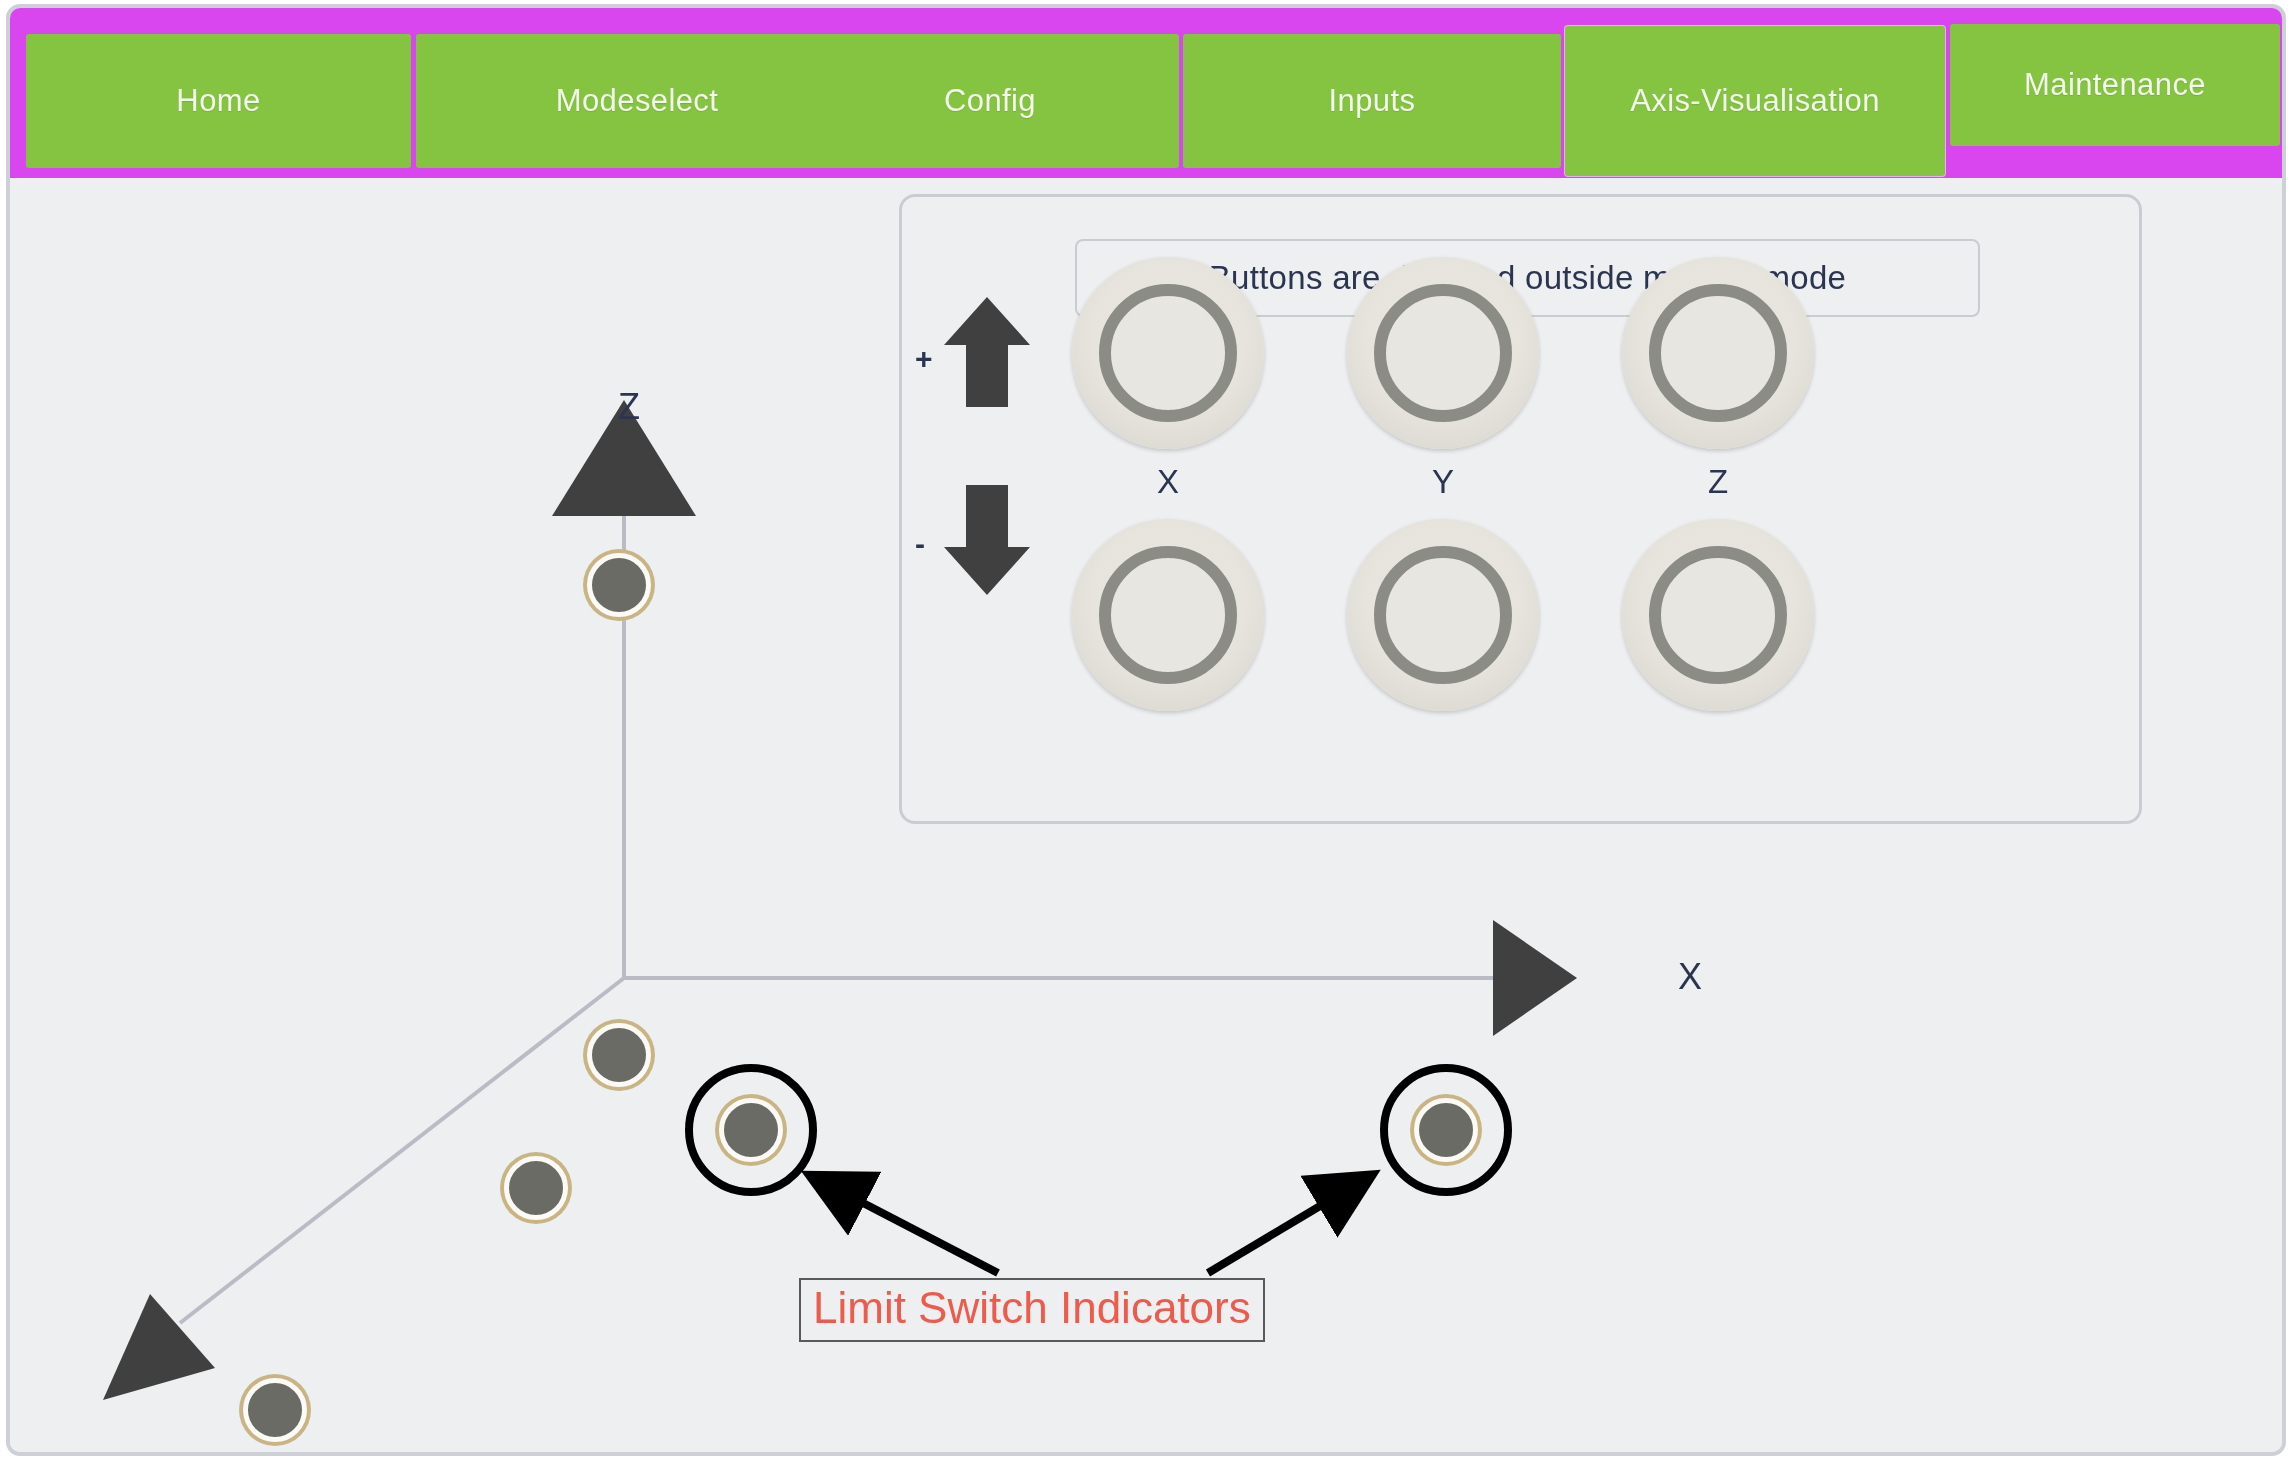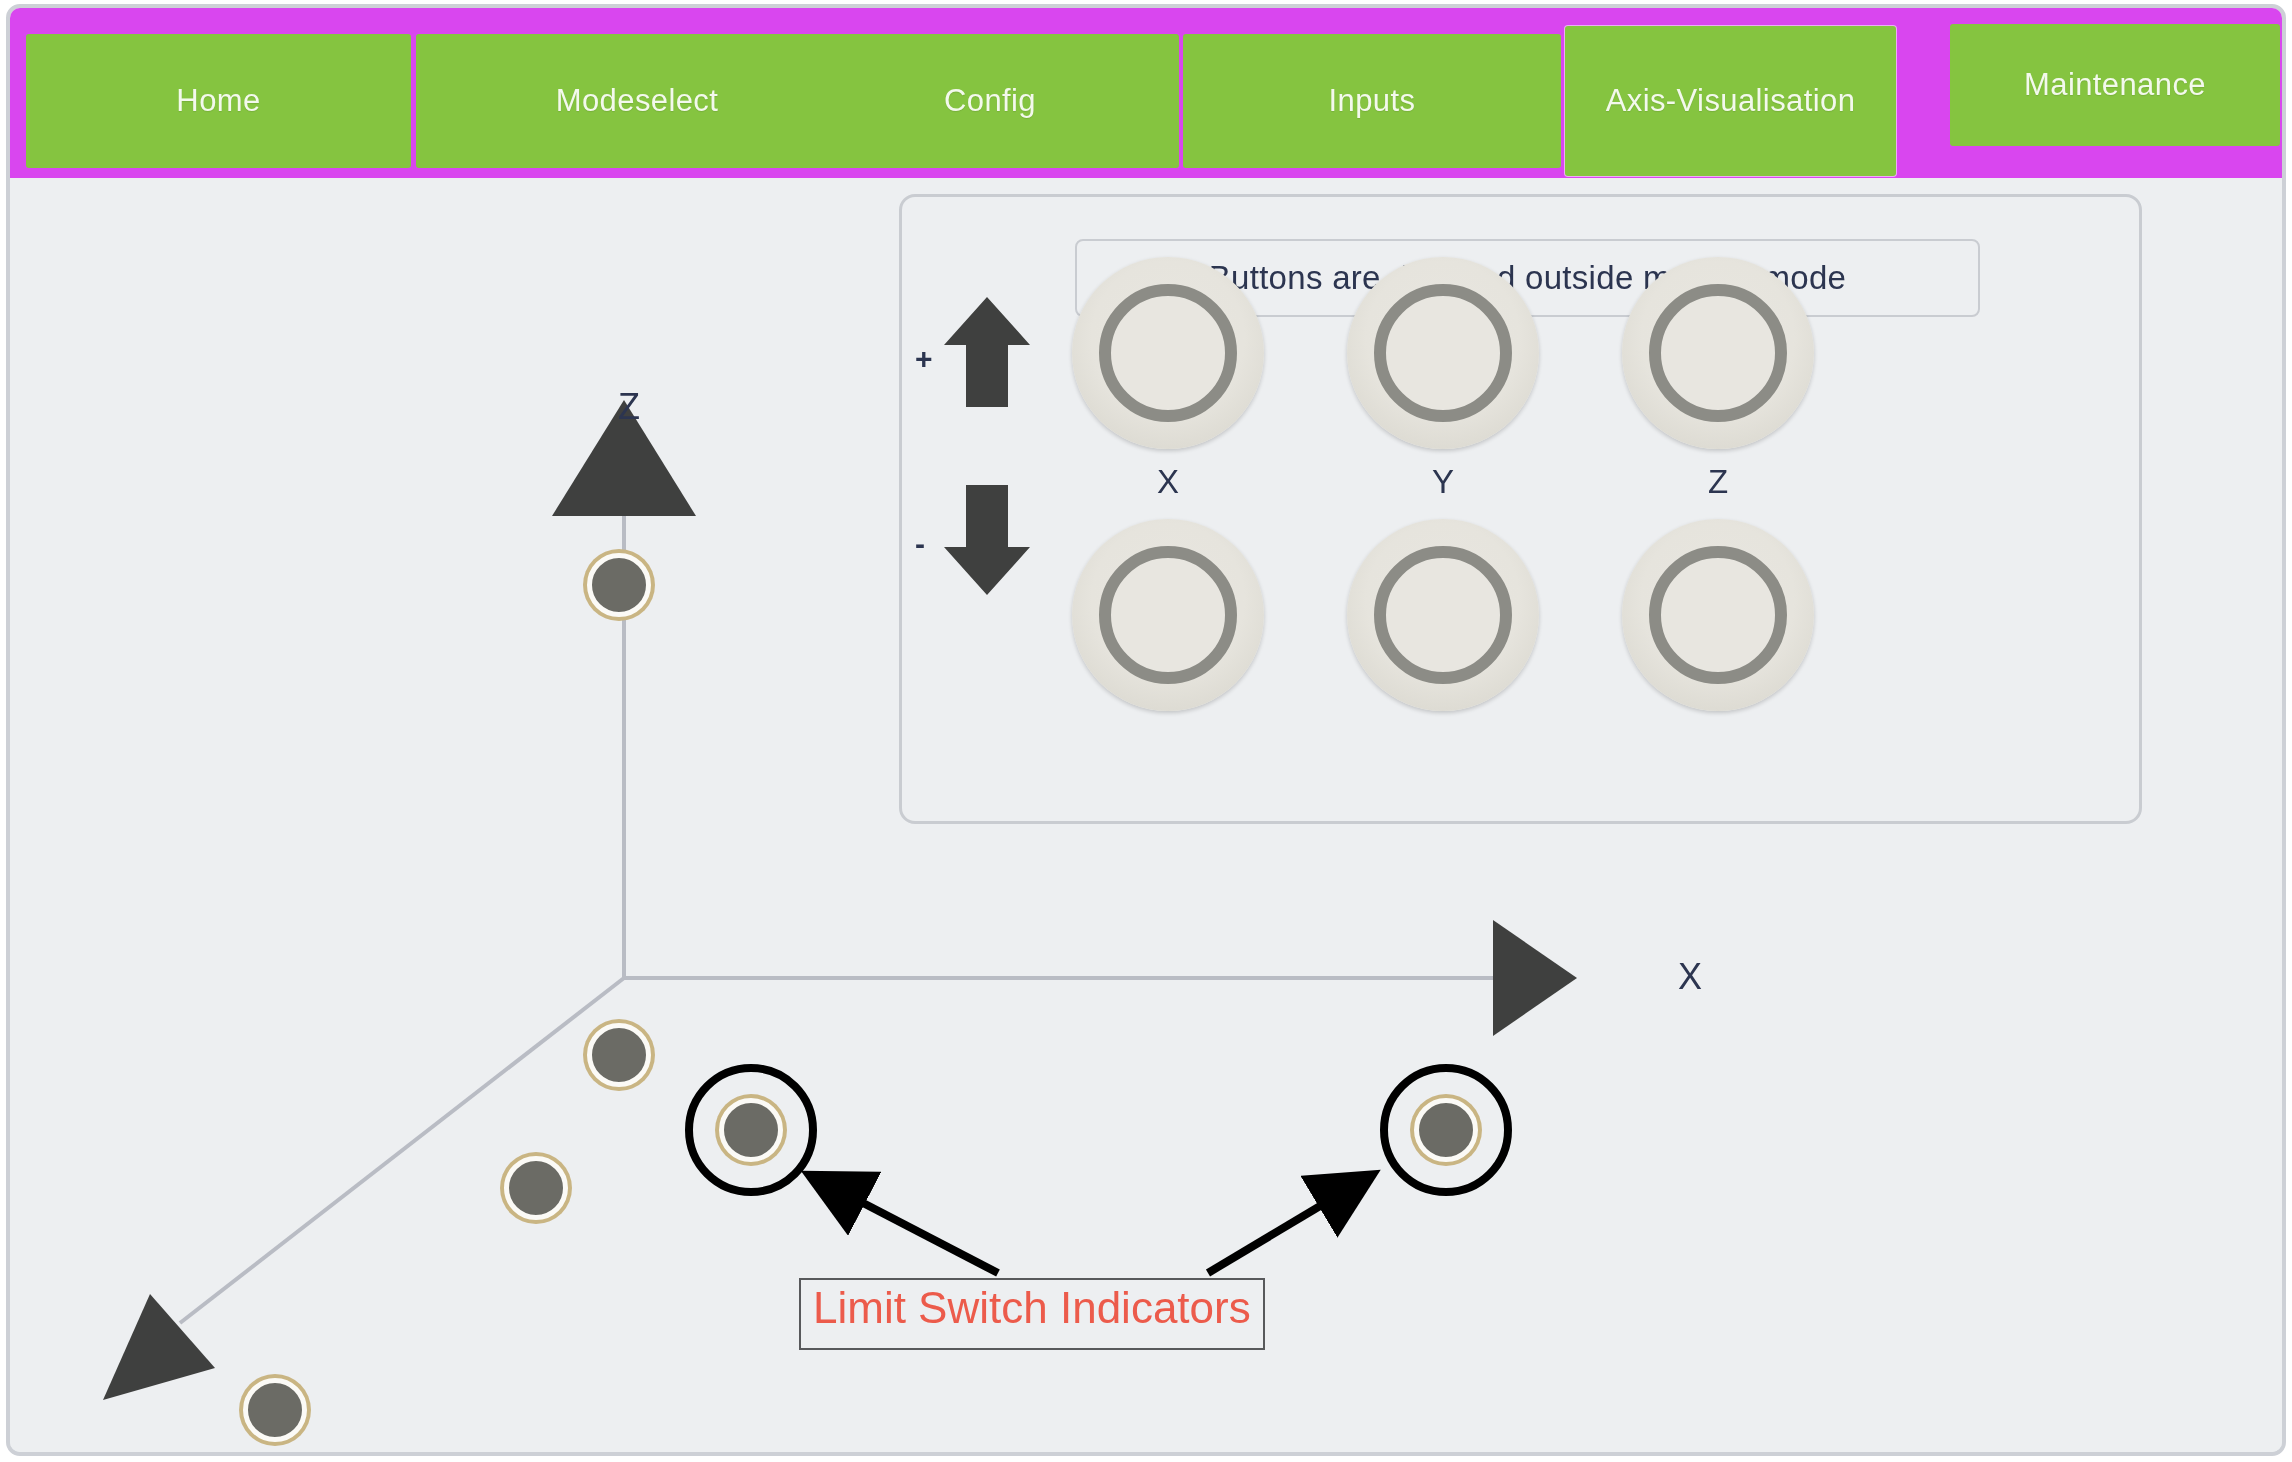--- a/index.html
+++ b/index.html
@@ -131,21 +131,21 @@
     position: absolute;
     color: #2c3550;
     font-size: 36px;
   }
   #callout-box {
     position: absolute;
     border: 2px solid #58595b;
     background: #edeff1;
     color: #ec5b4b;
     font-size: 44px;
-    padding: 6px 12px 18px 12px;
+    padding: 6px 12px 10px 12px;
     white-space: nowrap;
     line-height: 1;
   }
 </style>
 </head>
 <body>
 
 <div id="app-window">
 
   <div id="tab-bar">
@@ -154,21 +154,21 @@
     </div>
     <div class="tab" style="left:406px; top:26px; width:442px; height:134px;">
       <span>Modeselect</span>
     </div>
     <div class="tab" style="left:1173px;top:26px; width:378px; height:134px;">
       <span>Inputs</span>
     </div>
     <div class="tab" style="left:791px; top:26px; width:378px; height:134px;">
       <span>Config</span>
     </div>
-    <div class="tab active" style="left:1555px;top:18px; width:331px; height:150px;">
+    <div class="tab active" style="left:1555px;top:18px; width:380px; height:150px;">
       <span>Axis-Visualisation</span>
     </div>
     <div class="tab" style="left:1940px;top:16px; width:330px; height:122px;">
       <span>Maintenance</span>
     </div>
   </div>
 
   <div id="content">
 
     <svg id="axis-diagram" viewBox="0 0 2280 1278" preserveAspectRatio="none">

